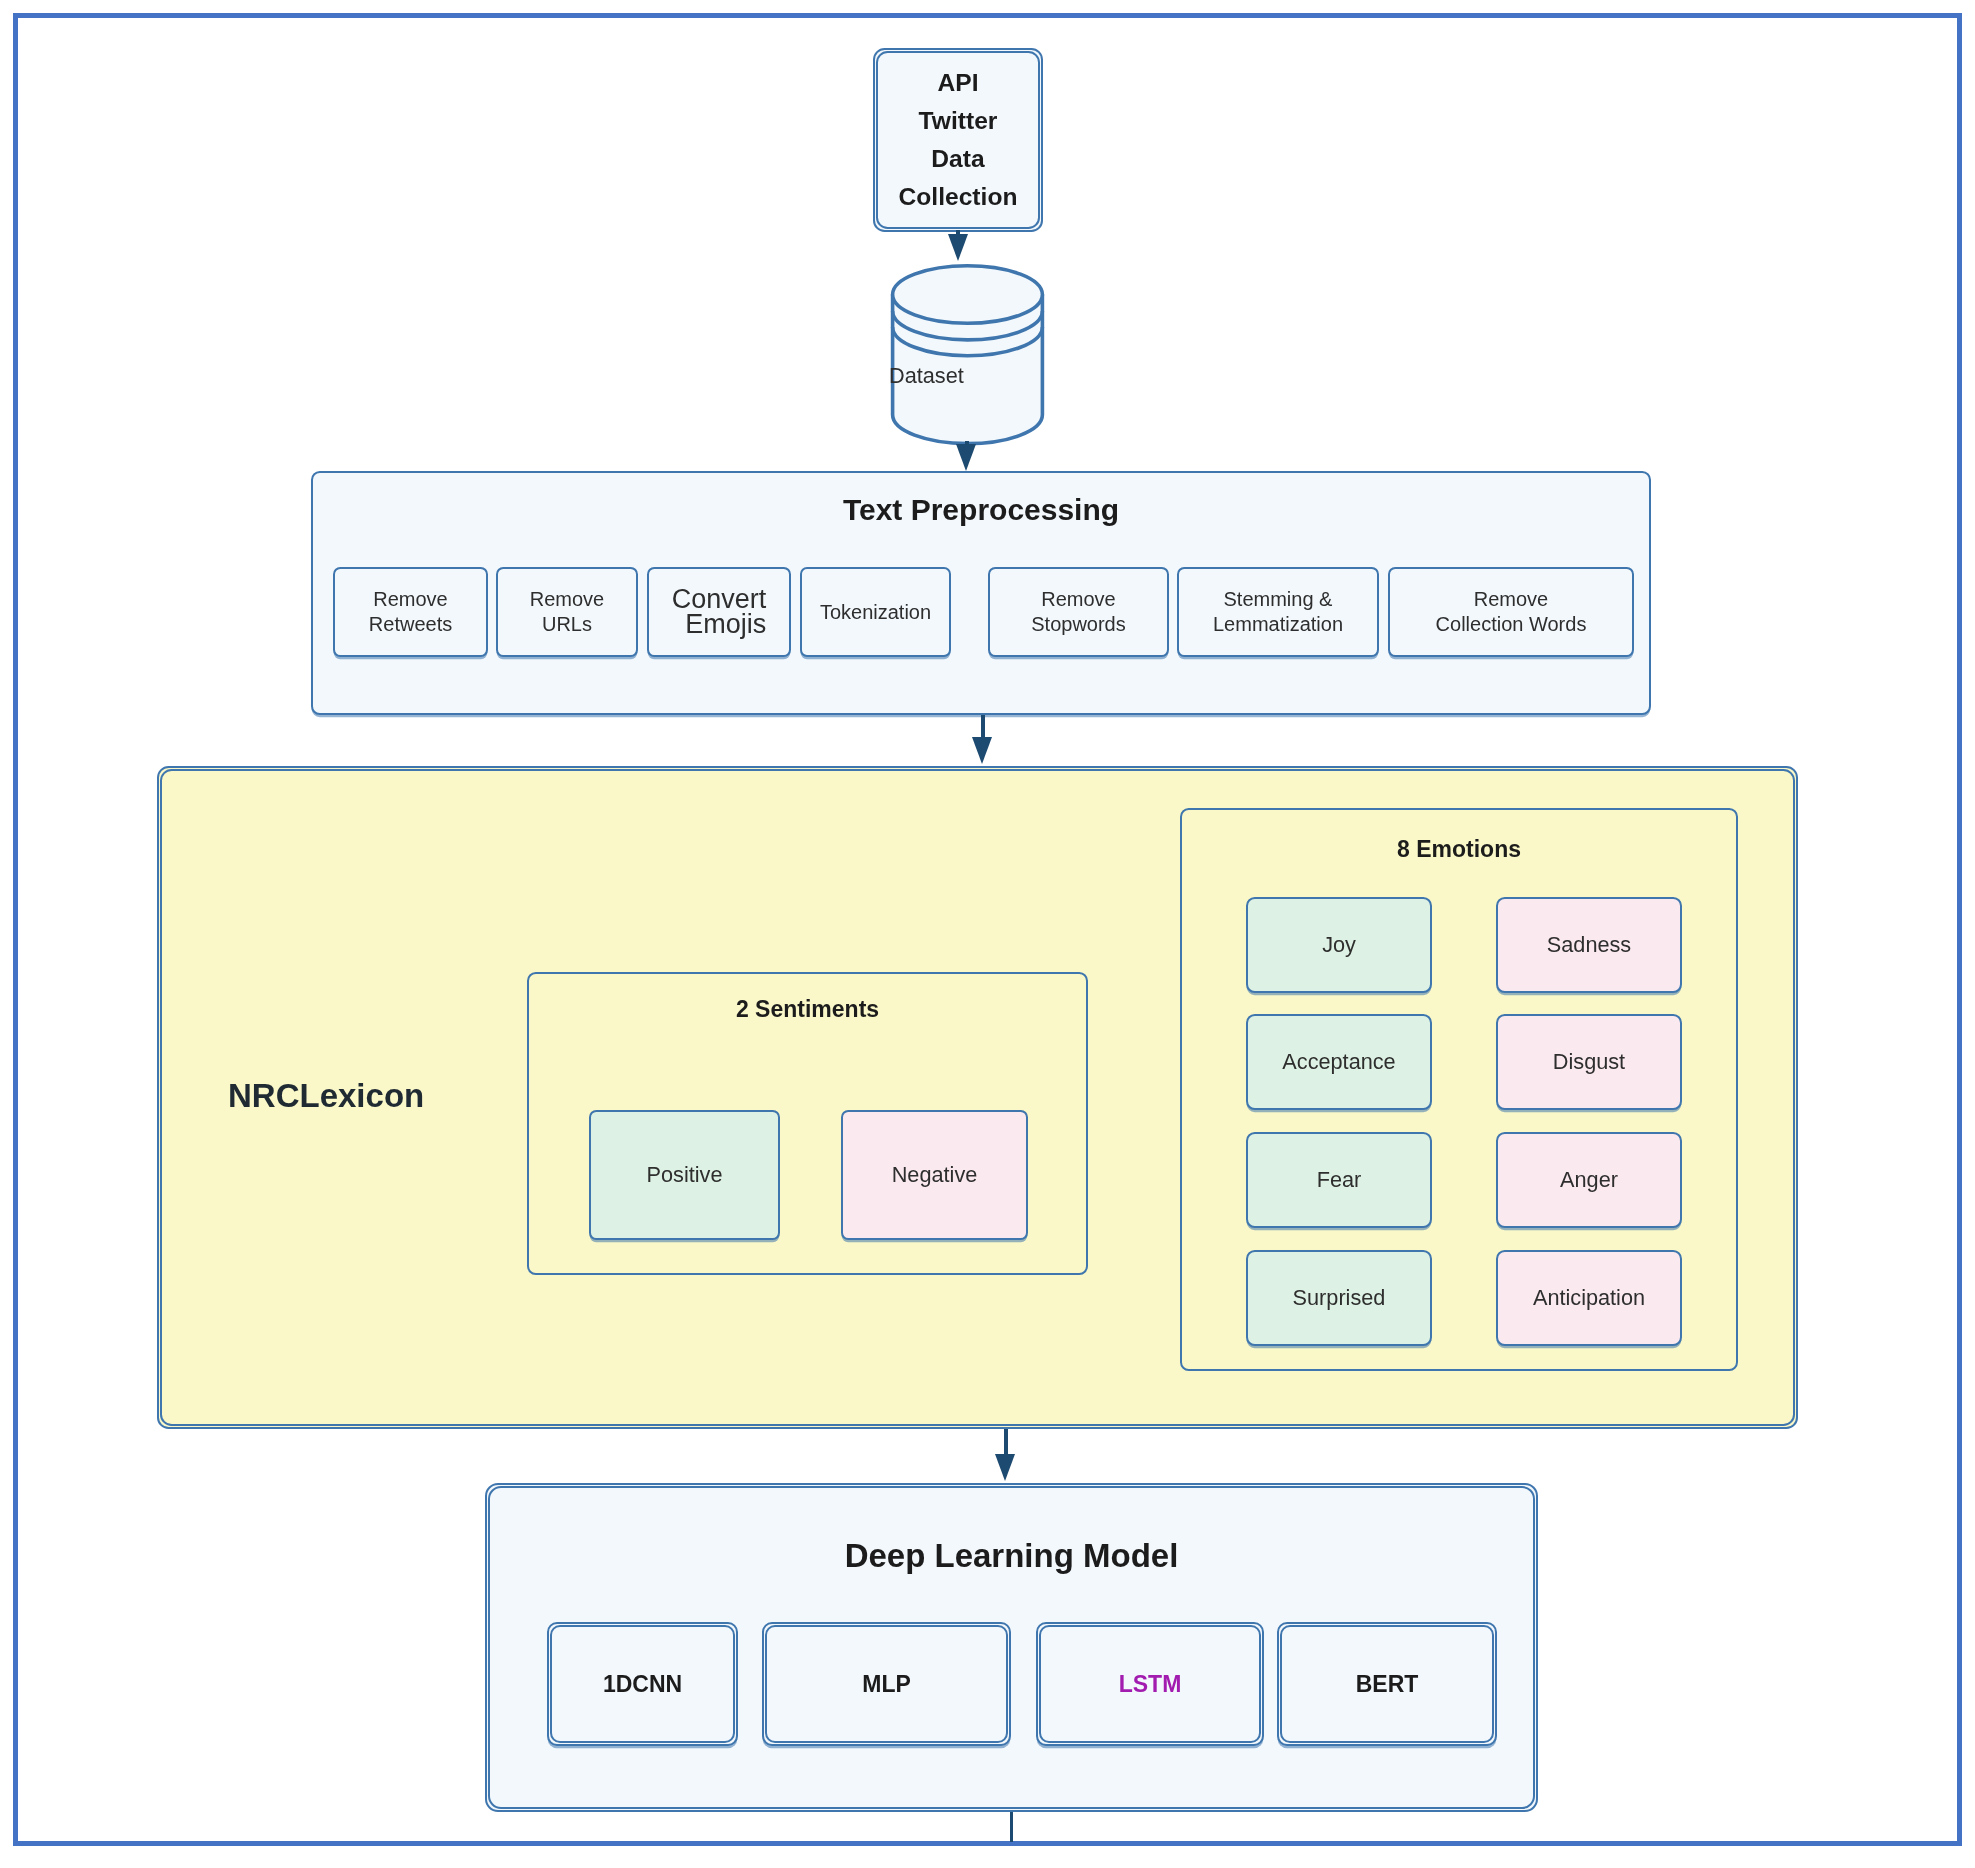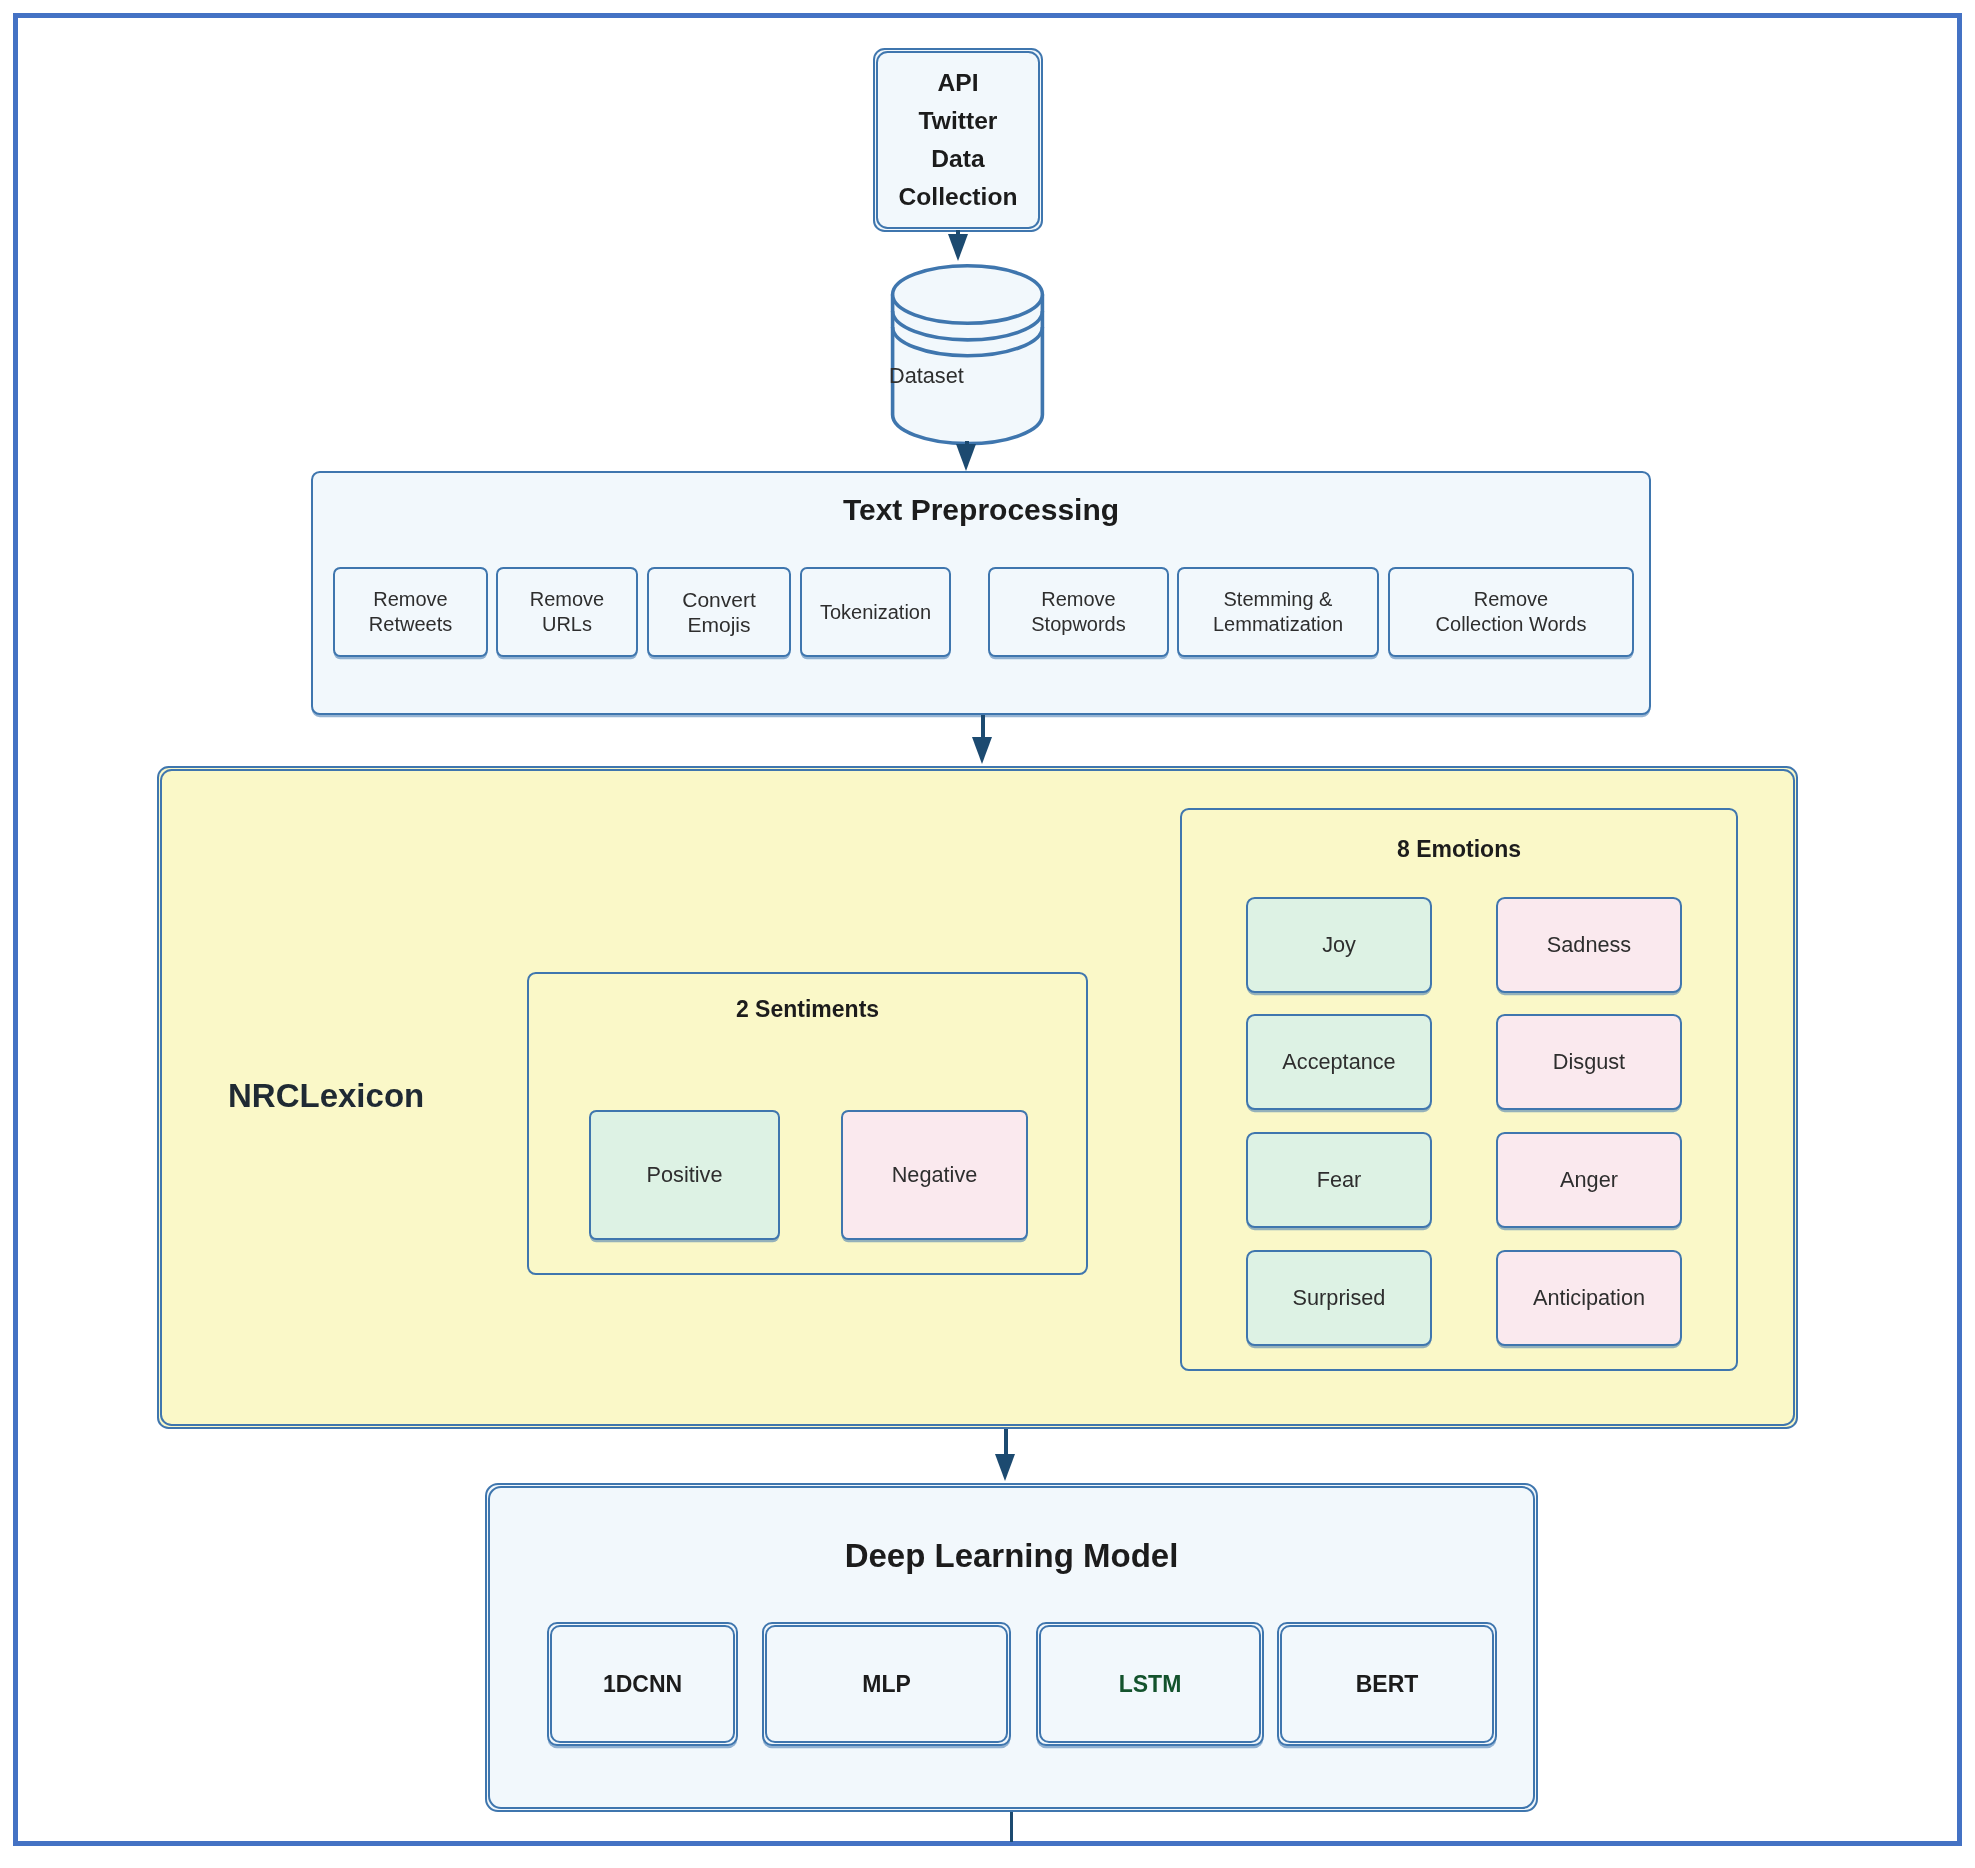--- a/index.html
+++ b/index.html
@@ -59,21 +59,21 @@
 <div class="stem" style="left:965px;top:441px;height:7.2px;"></div>
 <div class="head" style="left:956px;top:444px;"></div>
 
 <div class="node b blue shadow" style="left:311px;top:471px;width:1340px;height:244px;border-radius:8.7px;">
   <div class="title" style="top:20px;font-size:30px;">Text Preprocessing</div>
 
   <div class="node b blue shadow pre" style="left:20px;top:94px;width:155px;height:90px;border-radius:7.2px;font-size:20px;line-height:25px;">Remove
 Retweets</div>
   <div class="node b blue shadow pre" style="left:183px;top:94px;width:142px;height:90px;border-radius:7.2px;font-size:20px;line-height:25px;">Remove
 URLs</div>
-  <div class="node b blue shadow pre" style="left:334px;top:94px;width:144px;height:90px;border-radius:7.2px;font-size:21px;line-height:25px;">Convert
+  <div class="node b blue shadow pre" style="left:334px;top:94px;width:144px;height:90px;border-radius:7.2px;font-size:27px;line-height:25px;text-align:right;">Convert
 Emojis</div>
   <div class="node b blue shadow pre" style="left:487px;top:94px;width:151px;height:90px;border-radius:7px;font-size:20px;line-height:25px;">Tokenization</div>
   <div class="node b blue shadow pre" style="left:675px;top:94px;width:181px;height:90px;border-radius:7.2px;font-size:20px;line-height:25px;">Remove
 Stopwords</div>
   <div class="node b blue shadow pre" style="left:864px;top:94px;width:202px;height:90px;border-radius:7.2px;font-size:20px;line-height:25px;">Stemming &amp;
 Lemmatization</div>
   <div class="node b blue shadow pre" style="left:1075px;top:94px;width:246px;height:90px;border-radius:7.2px;font-size:20px;line-height:25px;">Remove
 Collection Words</div>
 </div>
 
@@ -105,18 +105,18 @@
 </div>
 
 <div class="stem" style="left:1004px;top:1429px;height:29px;"></div>
 <div class="head" style="left:995px;top:1454px;"></div>
 
 <div class="node blue dbl" style="left:485px;top:1483px;width:1053px;height:329px;border:2.2px solid var(--line);border-radius:13px;">
   <div class="title" style="top:52px;font-size:33px;">Deep Learning Model</div>
 
   <div class="node b blue dbl shadow" style="left:60px;top:137px;width:191px;height:124px;border-radius:10px;font-size:23px;font-weight:bold;color:#1c1c1c;">1DCNN</div>
   <div class="node b blue dbl shadow" style="left:275px;top:137px;width:249px;height:124px;border-radius:10px;font-size:23px;font-weight:bold;color:#1c1c1c;">MLP</div>
-  <div class="node b blue dbl shadow" style="left:549px;top:137px;width:228px;height:124px;border-radius:10px;font-size:23px;font-weight:bold;color:#14532d;">LSTM</div>
+  <div class="node b blue dbl shadow" style="left:549px;top:137px;width:228px;height:124px;border-radius:10px;font-size:23px;font-weight:bold;color:#a21caf;">LSTM</div>
   <div class="node b blue dbl shadow" style="left:790px;top:137px;width:220px;height:124px;border-radius:10px;font-size:23px;font-weight:bold;color:#1c1c1c;">BERT</div>
 </div>
 
 <div class="stem" style="left:1010px;top:1812px;height:30px;width:2.9px;"></div>
 
 
 </body></html>

